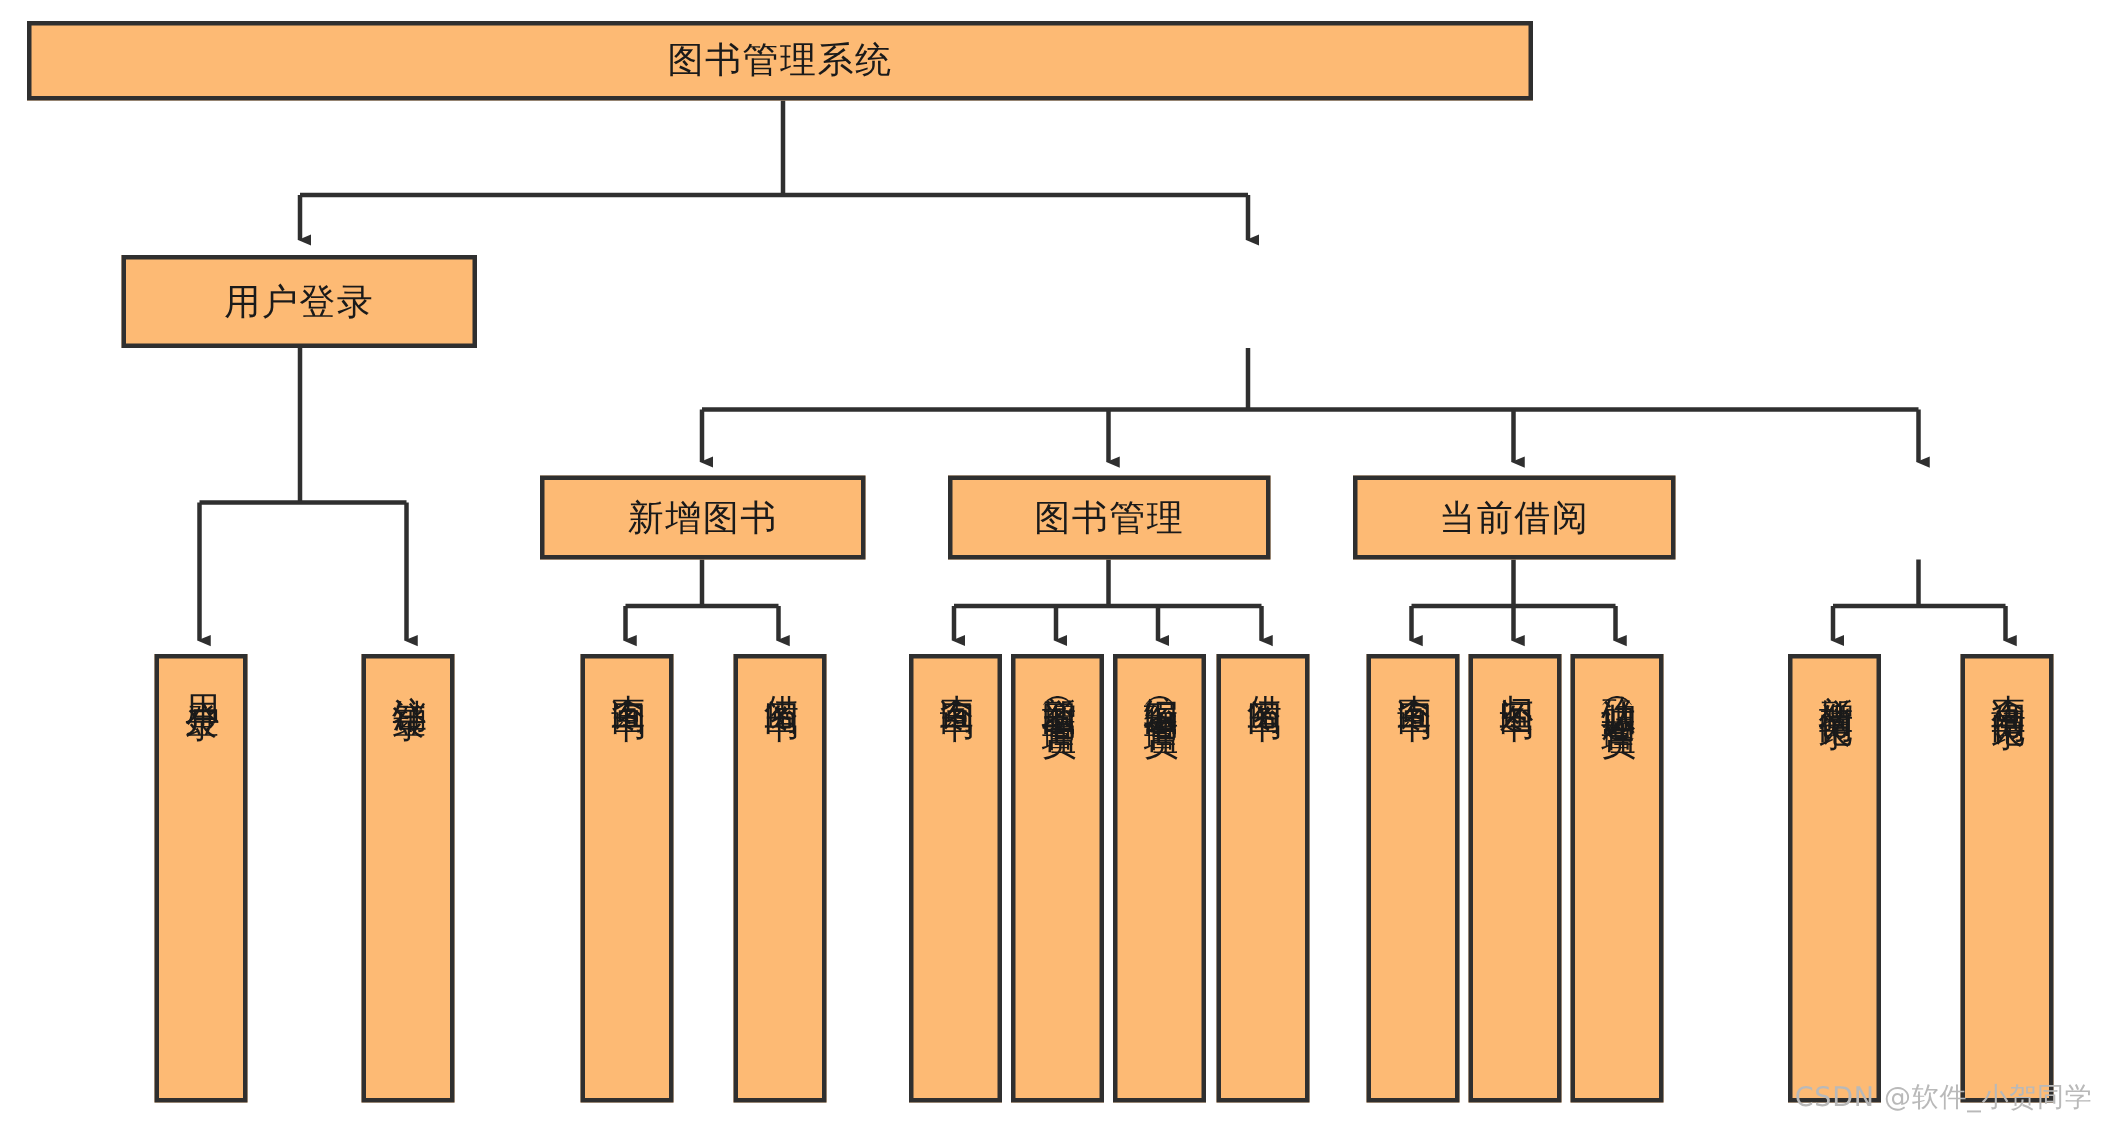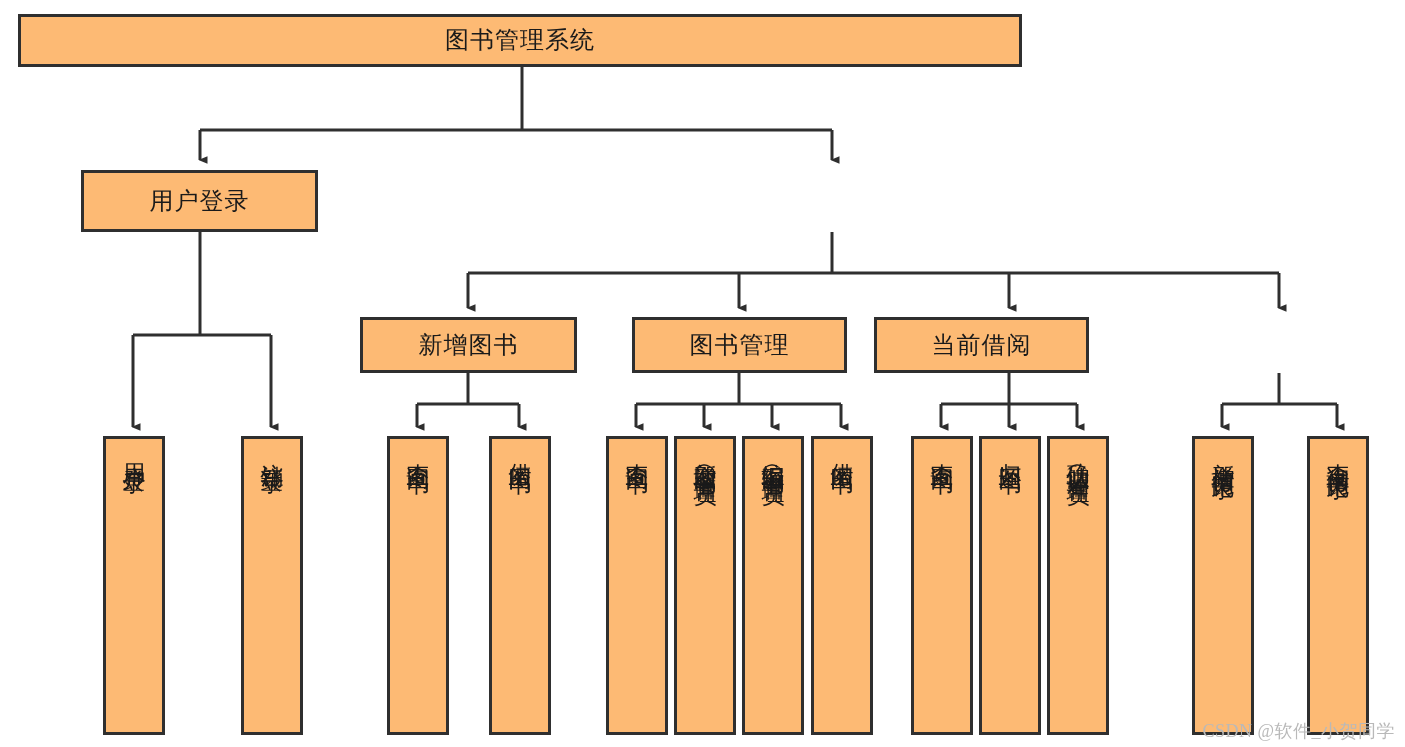--- a/index.html
+++ b/index.html
@@ -61,21 +61,20 @@
   #watermark {
     position: absolute;
     right: 10px;
     bottom: 4px;
     font-size: 18px;
     color: #b9b9b9;
     letter-spacing: 0.5px;
     z-index: 20;
     white-space: nowrap;
     pointer-events: none;
-    font-family: Liberation Serif, serif;
   }
 </style>
 </head>
 <body>
 
 <div id="diagram-root">
 
   <svg id="edges-layer" viewBox="0 0 1405 747" width="1405" height="747" xmlns="http://www.w3.org/2000/svg">
     <defs>
       <marker id="arrow" viewBox="0 0 12 12" refX="6" refY="10" markerWidth="9" markerHeight="9" orient="auto-start-reverse" markerUnits="userSpaceOnUse">
@@ -133,21 +132,21 @@
   <div class="node horiz" style="left:81px; top:170px; width:237px; height:62px;">
     <span class="node-label">用户登录</span>
   </div>
 
   <div class="node horiz" style="left:360px; top:317px; width:217px; height:56px;">
     <span class="node-label">新增图书</span>
   </div>
   <div class="node horiz" style="left:632px; top:317px; width:215px; height:56px;">
     <span class="node-label">图书管理</span>
   </div>
-  <div class="node horiz" style="left:874px; top:317px; width:215px; height:56px;">
+  <div class="node horiz" style="left:902px; top:317px; width:215px; height:56px;">
     <span class="node-label">当前借阅</span>
   </div>
 
   <div class="node vert" style="left:103px; top:436px; width:62px; height:299px;">
     <span class="node-label">用户登录</span>
   </div>
   <div class="node vert" style="left:241px; top:436px; width:62px; height:299px;">
     <span class="node-label">注销登录</span>
   </div>
 

